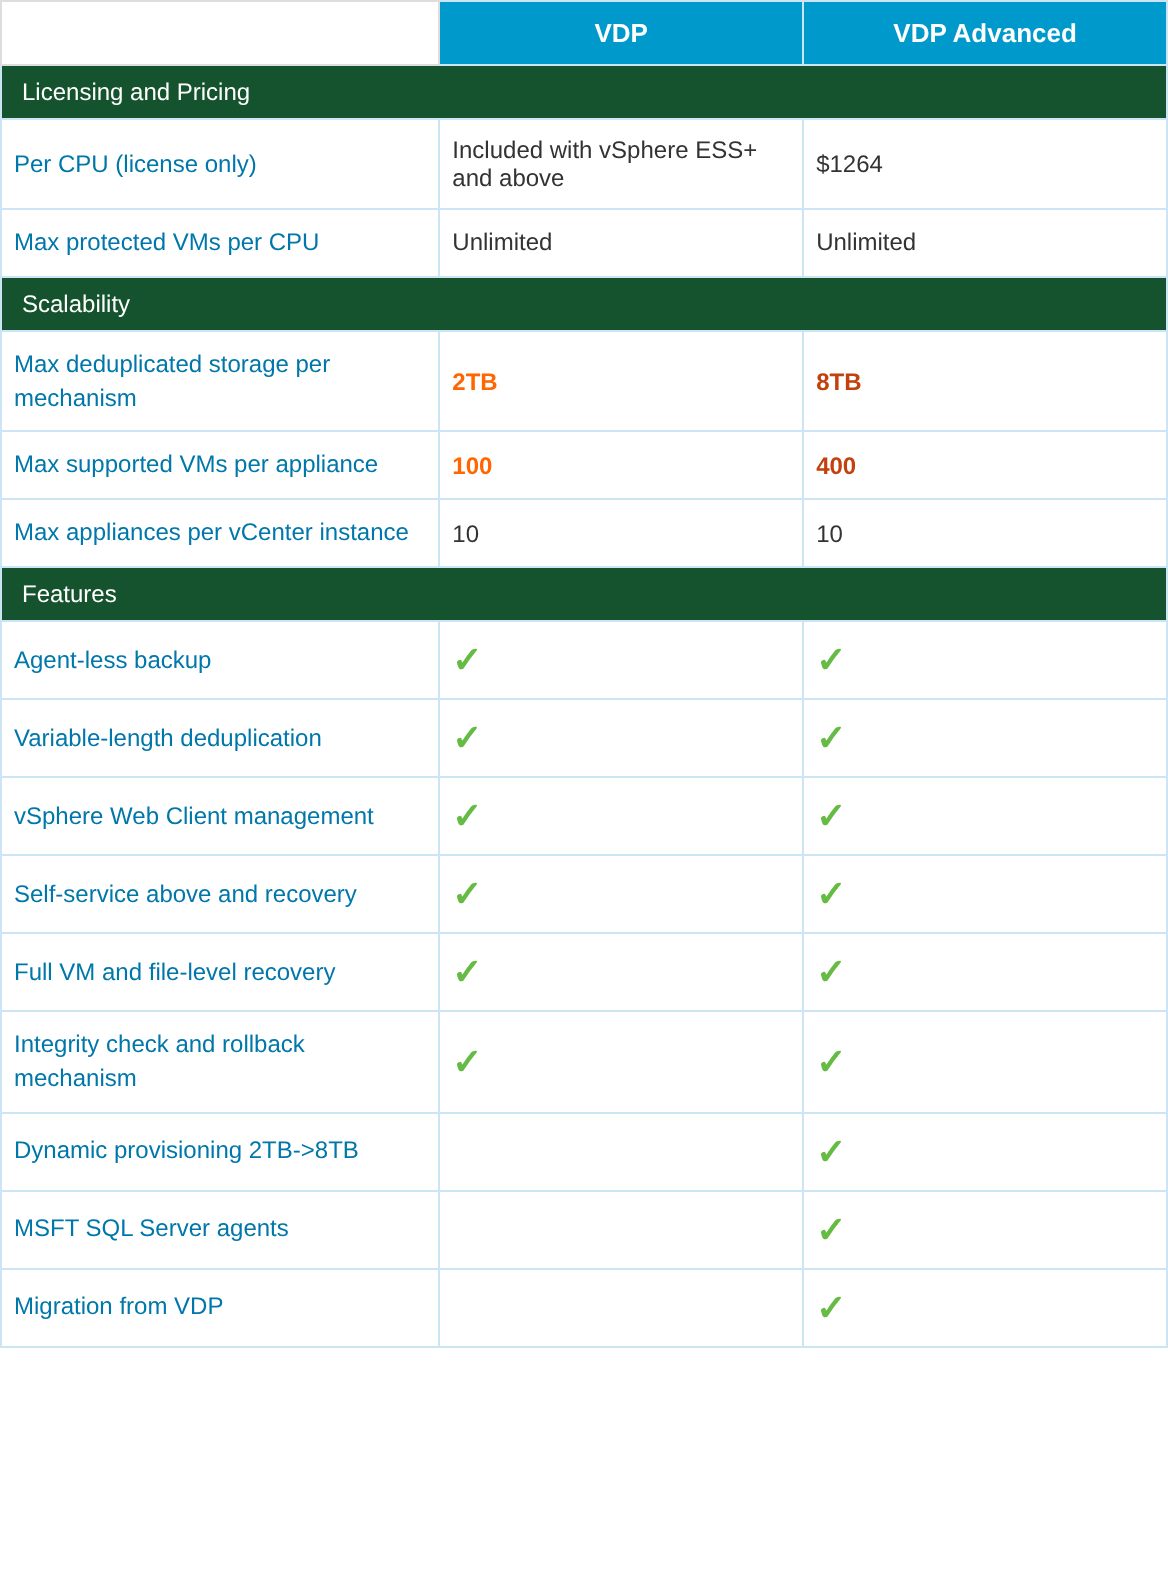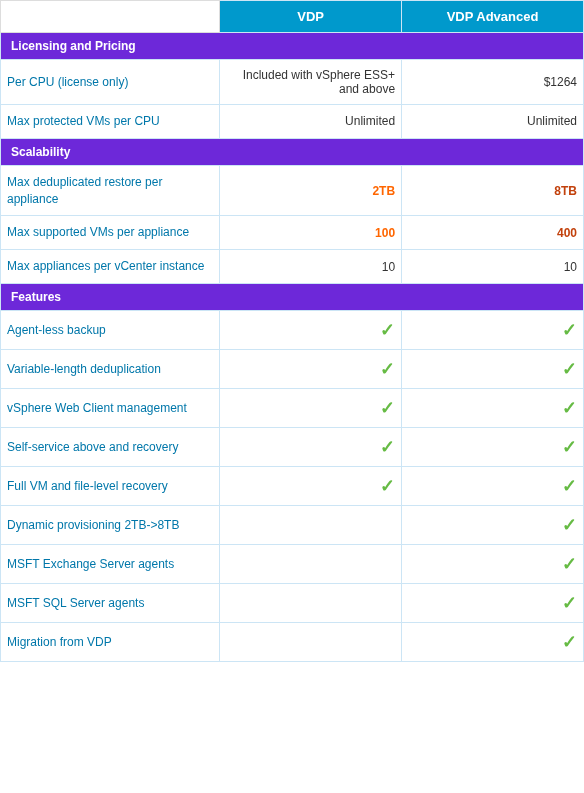--- a/index.html
+++ b/index.html
@@ -25,34 +25,34 @@
       color: #fff;
       text-align: center;
       font-weight: bold;
       font-size: 13px;
     }
     .comparison-table thead th.col-feature {
       background-color: #fff;
       border: 1px solid #ddd;
     }
     .section-header td {
-      background-color: #6d28d9;
+      background-color: #14532d;
       color: #fff;
-      font-weight: bold;
+      font-weight: normal;
       font-size: 12px;
       padding: 6px 10px;
     }
     .feature-label {
       width: 200px;
       color: #0077aa;
       font-size: 12px;
       line-height: 1.4;
     }
     .col-vdp, .col-vdp-adv {
-      text-align: right;
+      text-align: left;
       width: 166px;
       font-size: 12px;
       color: #333;
     }
     .check {
       color: #66bb44;
       font-size: 18px;
       font-weight: bold;
     }
     .highlight-orange {
@@ -93,21 +93,21 @@
       </tr>
       <tr class="data-row">
         <td class="feature-label">Max protected VMs per CPU</td>
         <td class="col-vdp">Unlimited</td>
         <td class="col-vdp-adv">Unlimited</td>
       </tr>
       <tr class="section-header">
         <td colspan="3">Scalability</td>
       </tr>
       <tr class="data-row">
-        <td class="feature-label">Max deduplicated restore per appliance</td>
+        <td class="feature-label">Max deduplicated storage per mechanism</td>
         <td class="col-vdp"><span class="highlight-orange">2TB</span></td>
         <td class="col-vdp-adv"><span class="highlight-blue">8TB</span></td>
       </tr>
       <tr class="data-row">
         <td class="feature-label">Max supported VMs per appliance</td>
         <td class="col-vdp"><span class="highlight-orange">100</span></td>
         <td class="col-vdp-adv"><span class="highlight-blue">400</span></td>
       </tr>
       <tr class="data-row">
         <td class="feature-label">Max appliances per vCenter instance</td>
@@ -136,26 +136,26 @@
         <td class="feature-label">Self-service above and recovery</td>
         <td class="col-vdp"><span class="check">✓</span></td>
         <td class="col-vdp-adv"><span class="check">✓</span></td>
       </tr>
       <tr class="data-row">
         <td class="feature-label">Full VM and file-level recovery</td>
         <td class="col-vdp"><span class="check">✓</span></td>
         <td class="col-vdp-adv"><span class="check">✓</span></td>
       </tr>
       <tr class="data-row">
-        <td class="feature-label">Dynamic provisioning 2TB-&gt;8TB</td>
-        <td class="col-vdp"></td>
+        <td class="feature-label">Integrity check and rollback mechanism</td>
+        <td class="col-vdp"><span class="check">✓</span></td>
         <td class="col-vdp-adv"><span class="check">✓</span></td>
       </tr>
       <tr class="data-row">
-        <td class="feature-label">MSFT Exchange Server agents</td>
+        <td class="feature-label">Dynamic provisioning 2TB-&gt;8TB</td>
         <td class="col-vdp"></td>
         <td class="col-vdp-adv"><span class="check">✓</span></td>
       </tr>
       <tr class="data-row">
         <td class="feature-label">MSFT SQL Server agents</td>
         <td class="col-vdp"></td>
         <td class="col-vdp-adv"><span class="check">✓</span></td>
       </tr>
       <tr class="data-row">
         <td class="feature-label">Migration from VDP</td>

